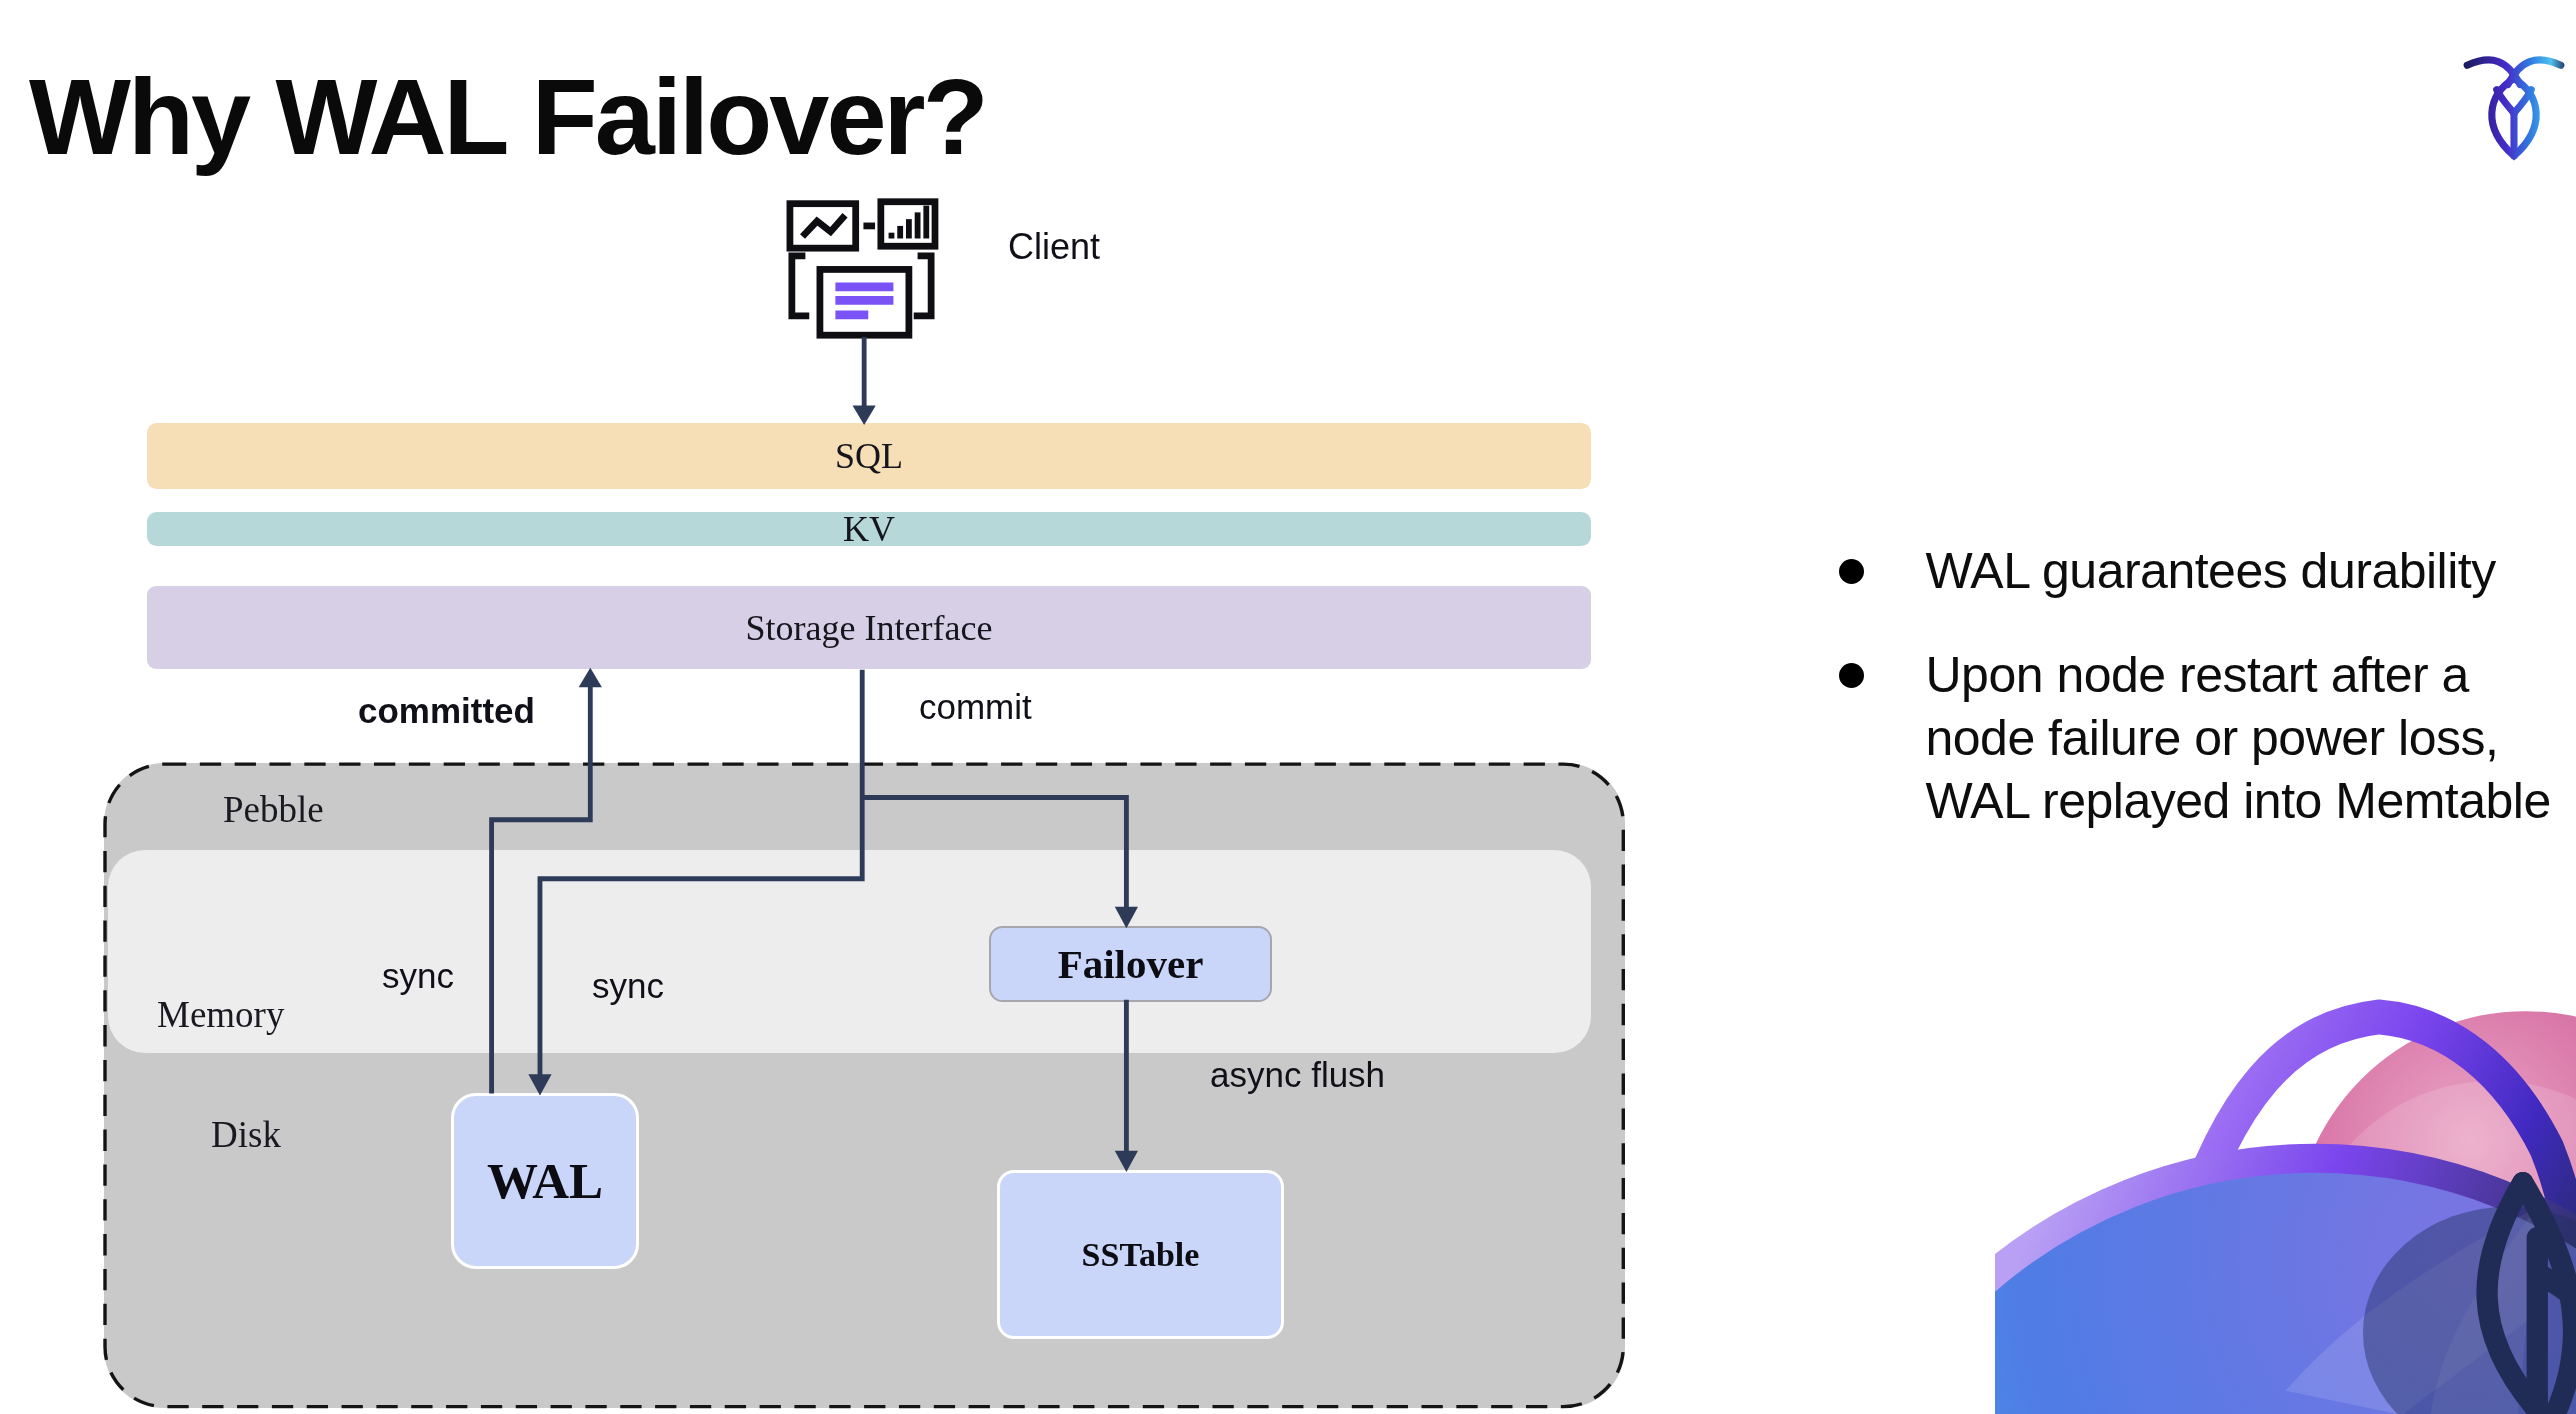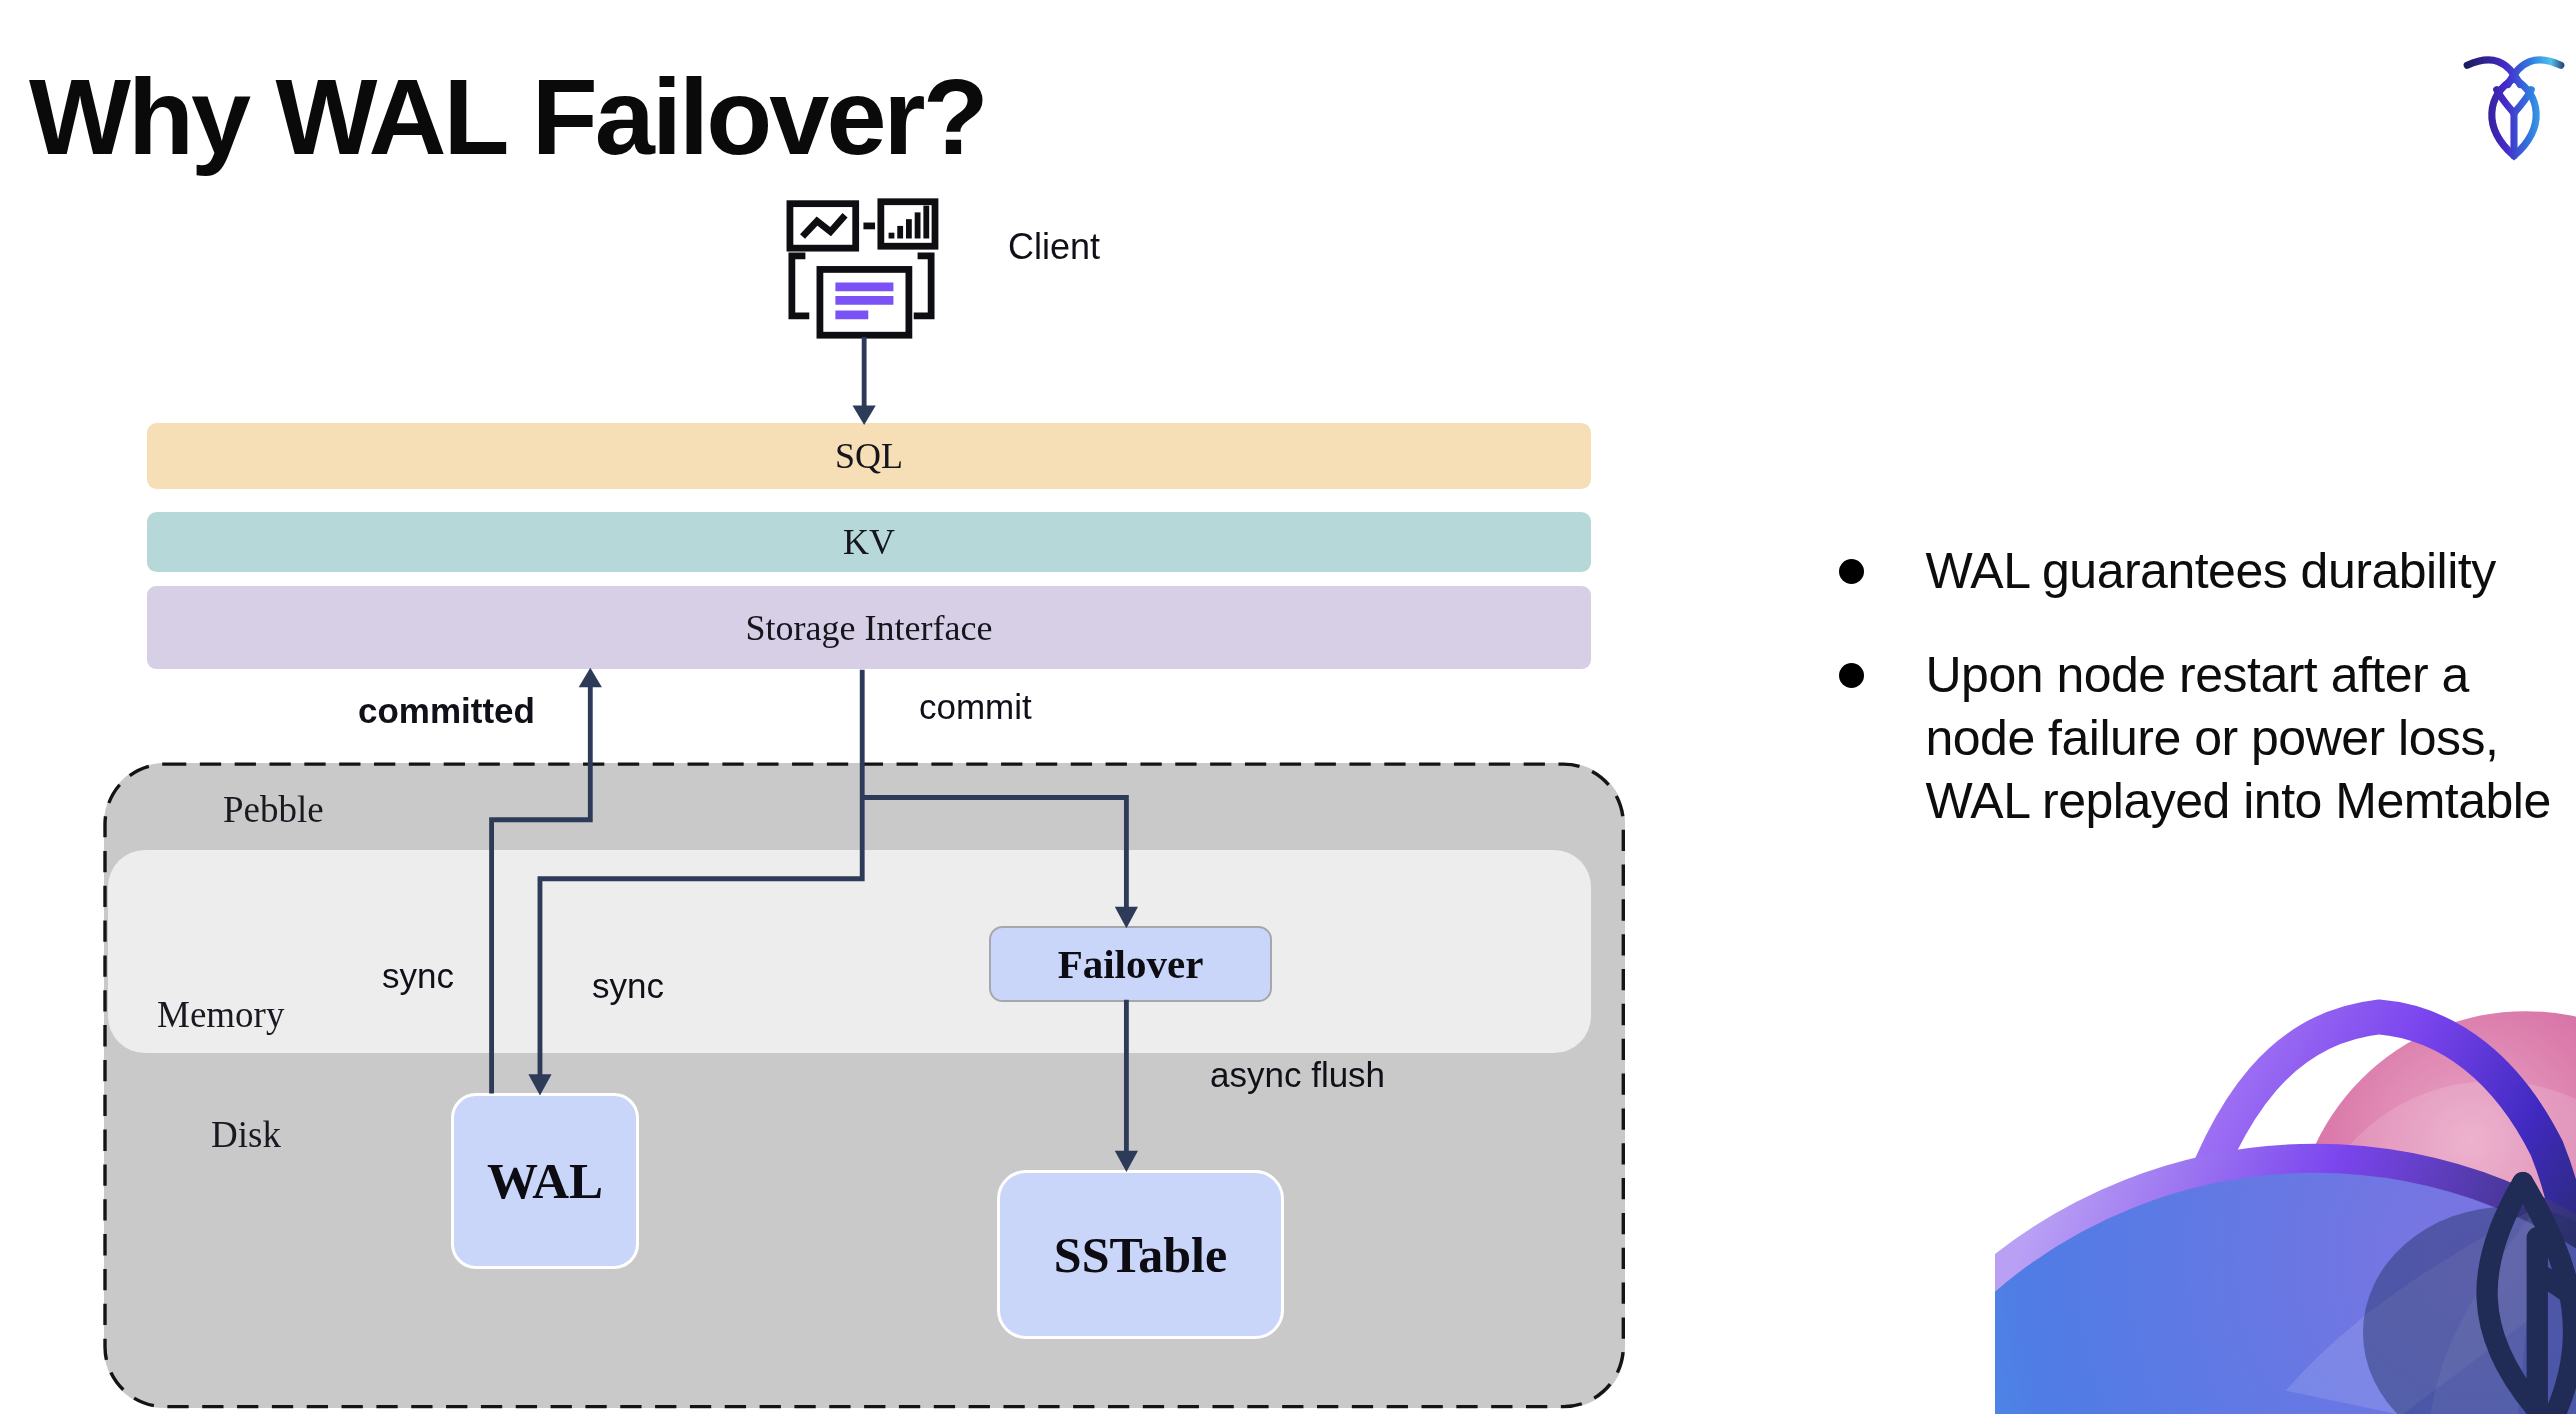--- a/index.html
+++ b/index.html
@@ -13,43 +13,43 @@
   .logo{left:2460px;top:48px;width:108px;height:116px;z-index:4;}
 
   
   .client-icon{left:782px;top:194px;width:159px;height:147px;z-index:4;}
   .client-label{left:1008px;top:226px;font-size:36px;color:#101018;z-index:4;}
 
   
   .bar{left:147px;width:1444px;border-radius:9.7px;z-index:3;
        display:flex;align-items:center;justify-content:center;}
   .bar-sql{top:423px;height:66px;background:var(--sql-bar);}
-  .bar-kv{top:512px;height:60px;background:var(--kv-bar);}
+  .bar-kv{top:512px;height:34px;background:var(--kv-bar);}
   .bar-storage{top:586px;height:83px;background:var(--storage-bar);border-radius:9px;}
   .bar-label{font-family:"Liberation Serif",serif;font-size:36px;color:#15151d;}
 
   
   .pebble{left:104px;top:763px;width:1521px;height:645px;border-radius:60px;
           background:var(--pebble-fill);z-index:1;}
   .memory-band{left:108px;top:850px;width:1483px;height:203px;border-radius:37px;
                background:var(--memory-fill);z-index:2;}
   .serif-label{font-family:"Liberation Serif",serif;font-size:37px;color:#191921;z-index:4;}
   .pebble-label{left:223px;top:788px;}
   .memory-label{left:157px;top:993px;}
   .disk-label{left:211px;top:1113px;}
 
   
   .node{background:var(--node-fill);z-index:3;display:flex;align-items:center;justify-content:center;
         font-family:"Liberation Serif",serif;font-weight:bold;color:#0c0c12;}
   .node-wal{left:451px;top:1093px;width:182px;height:170px;border-radius:25px;
             border:3.9px solid var(--node-border);font-size:51px;}
   .node-memtable{left:989px;top:926px;width:279px;height:72px;border-radius:13.5px;
             border:2.9px solid var(--memtable-border);font-size:41px;}
-  .node-sstable{left:997px;top:1170px;width:281px;height:163px;border-radius:29px;
-            border:3.9px solid var(--node-border);font-size:50px;}
+  .node-sstable{left:997px;top:1170px;width:281px;height:163px;border-radius:17px;
+            border:3.9px solid var(--node-border);font-size:34px;}
 
   
   .edge-label{font-size:35px;color:#101018;z-index:4;}
   .lbl-committed{left:358px;top:691px;width:221px;text-align:left;font-weight:bold;}
   .lbl-commit{left:919px;top:687px;}
   .lbl-sync-left{left:319px;top:956px;width:135px;text-align:right;}
   .lbl-sync-right{left:592px;top:966px;}
   .lbl-async{left:1210px;top:1055px;}
 
   

